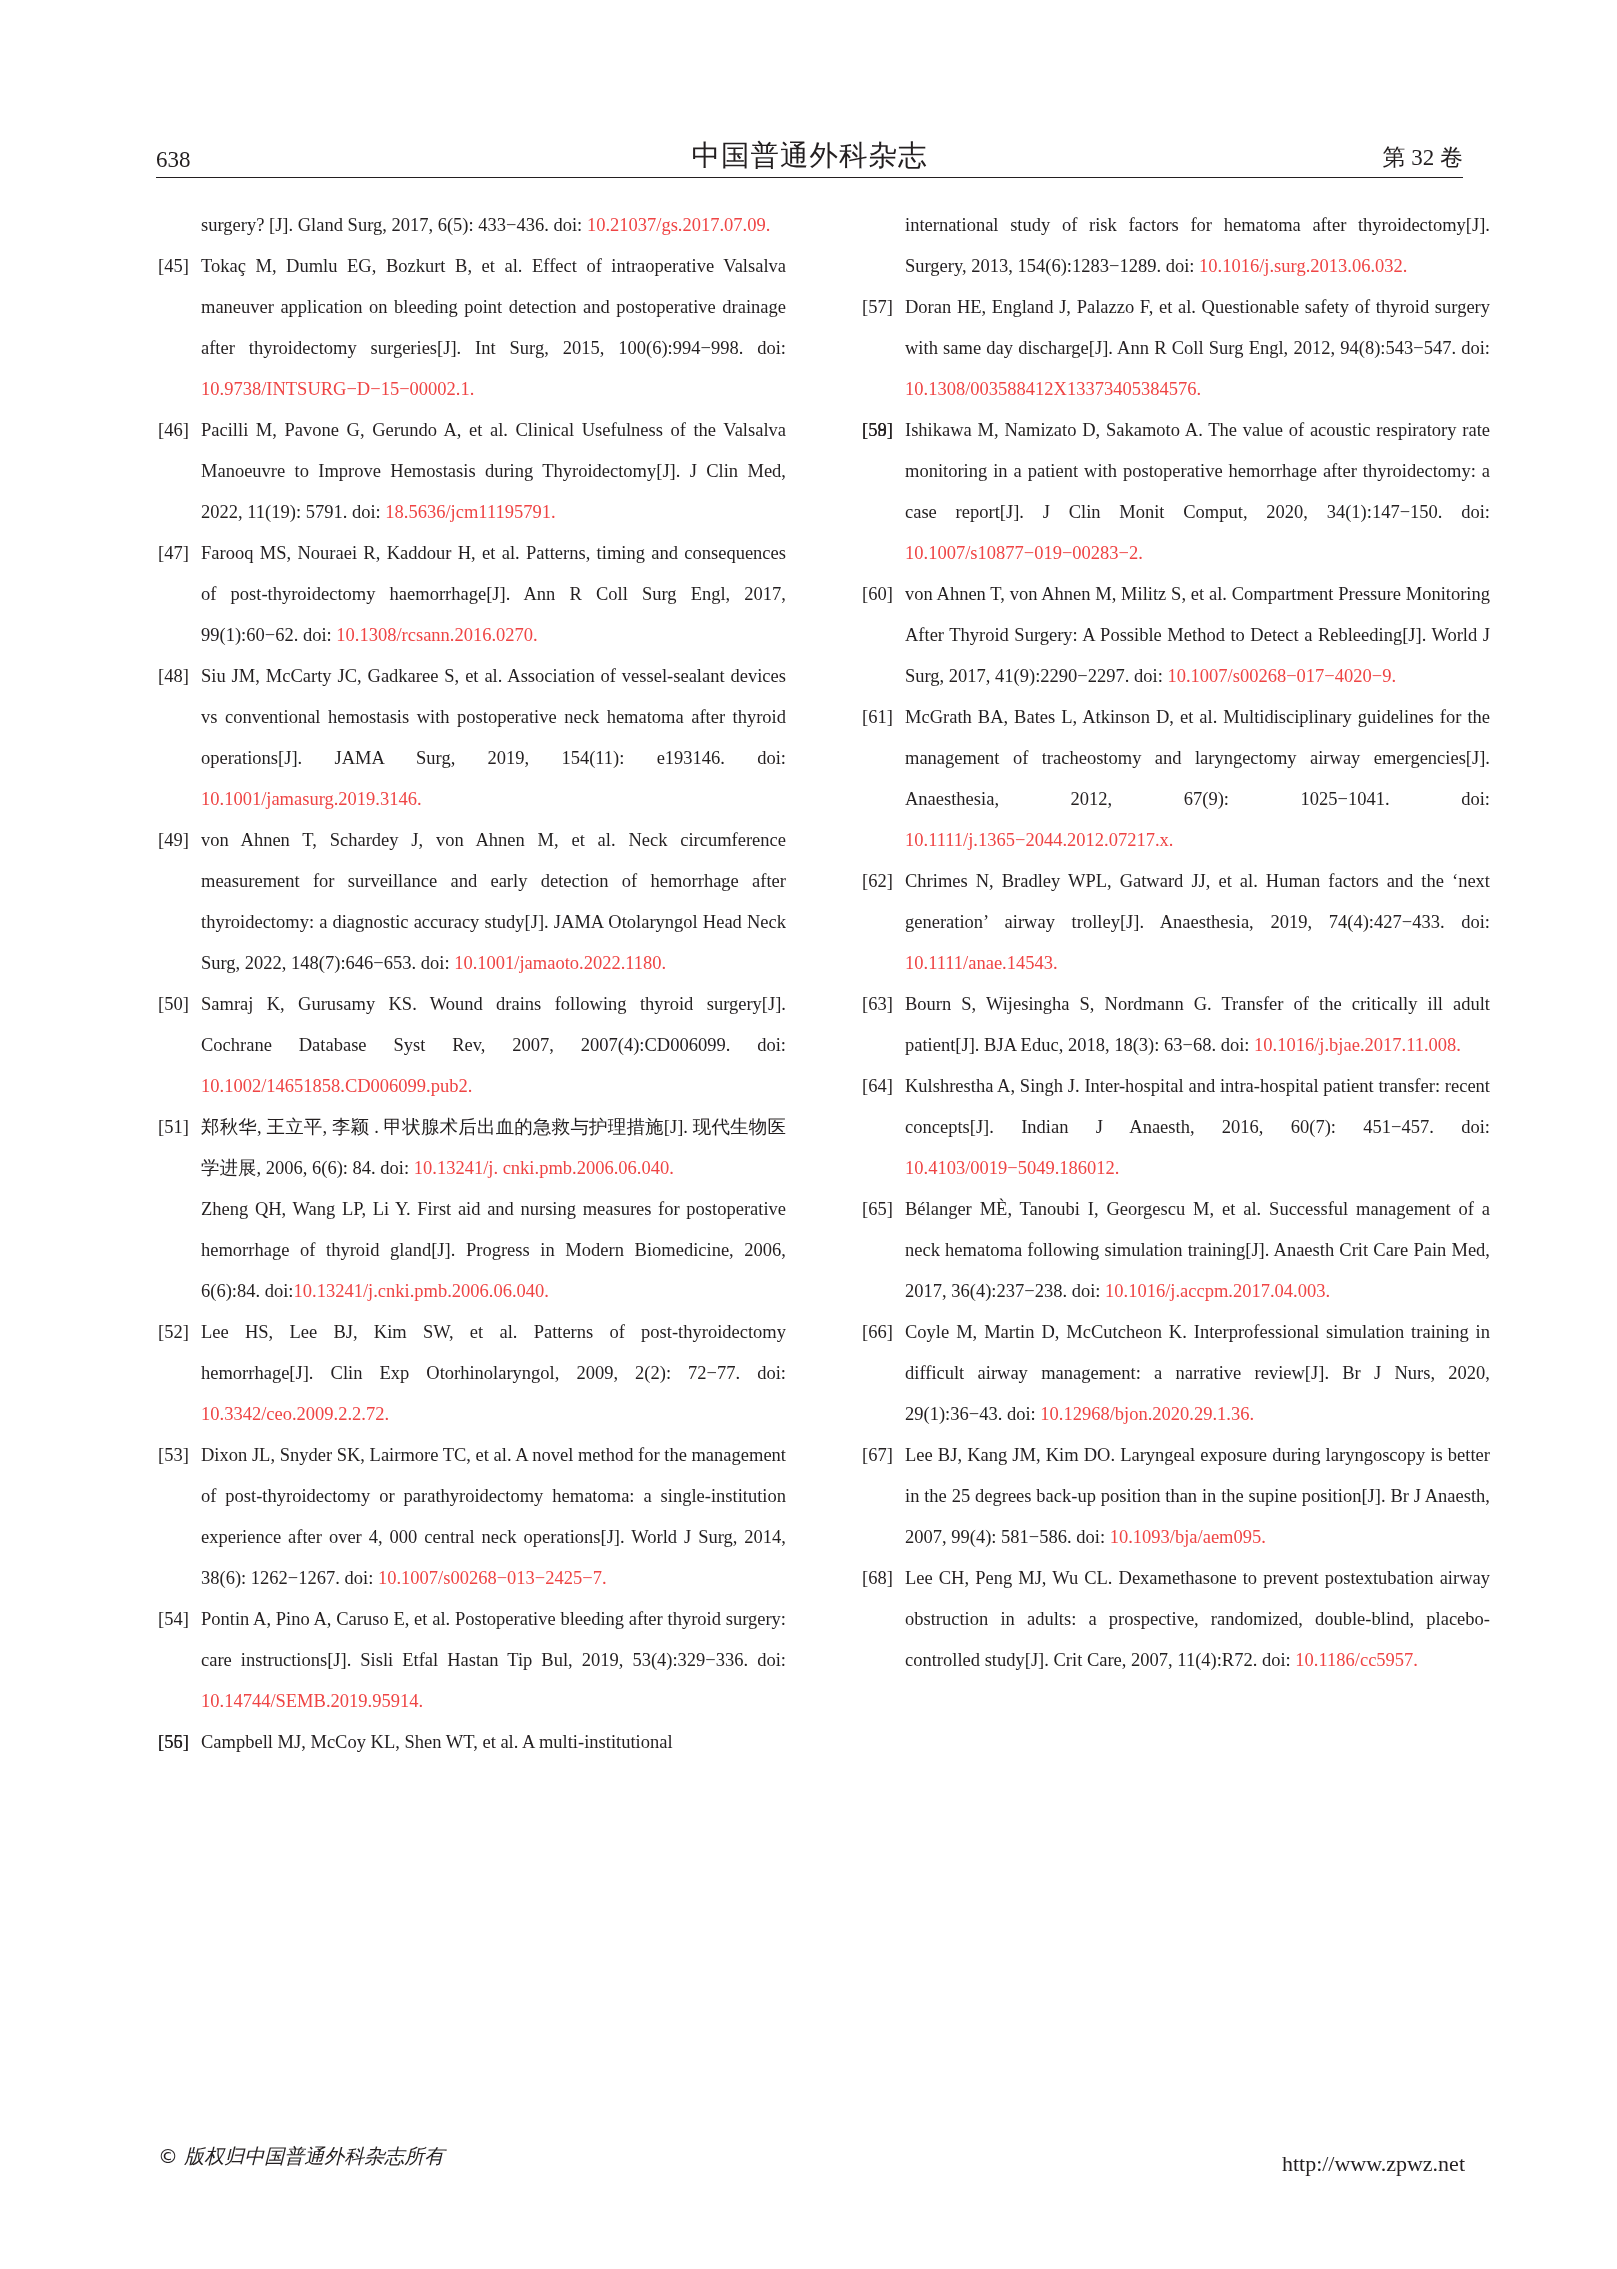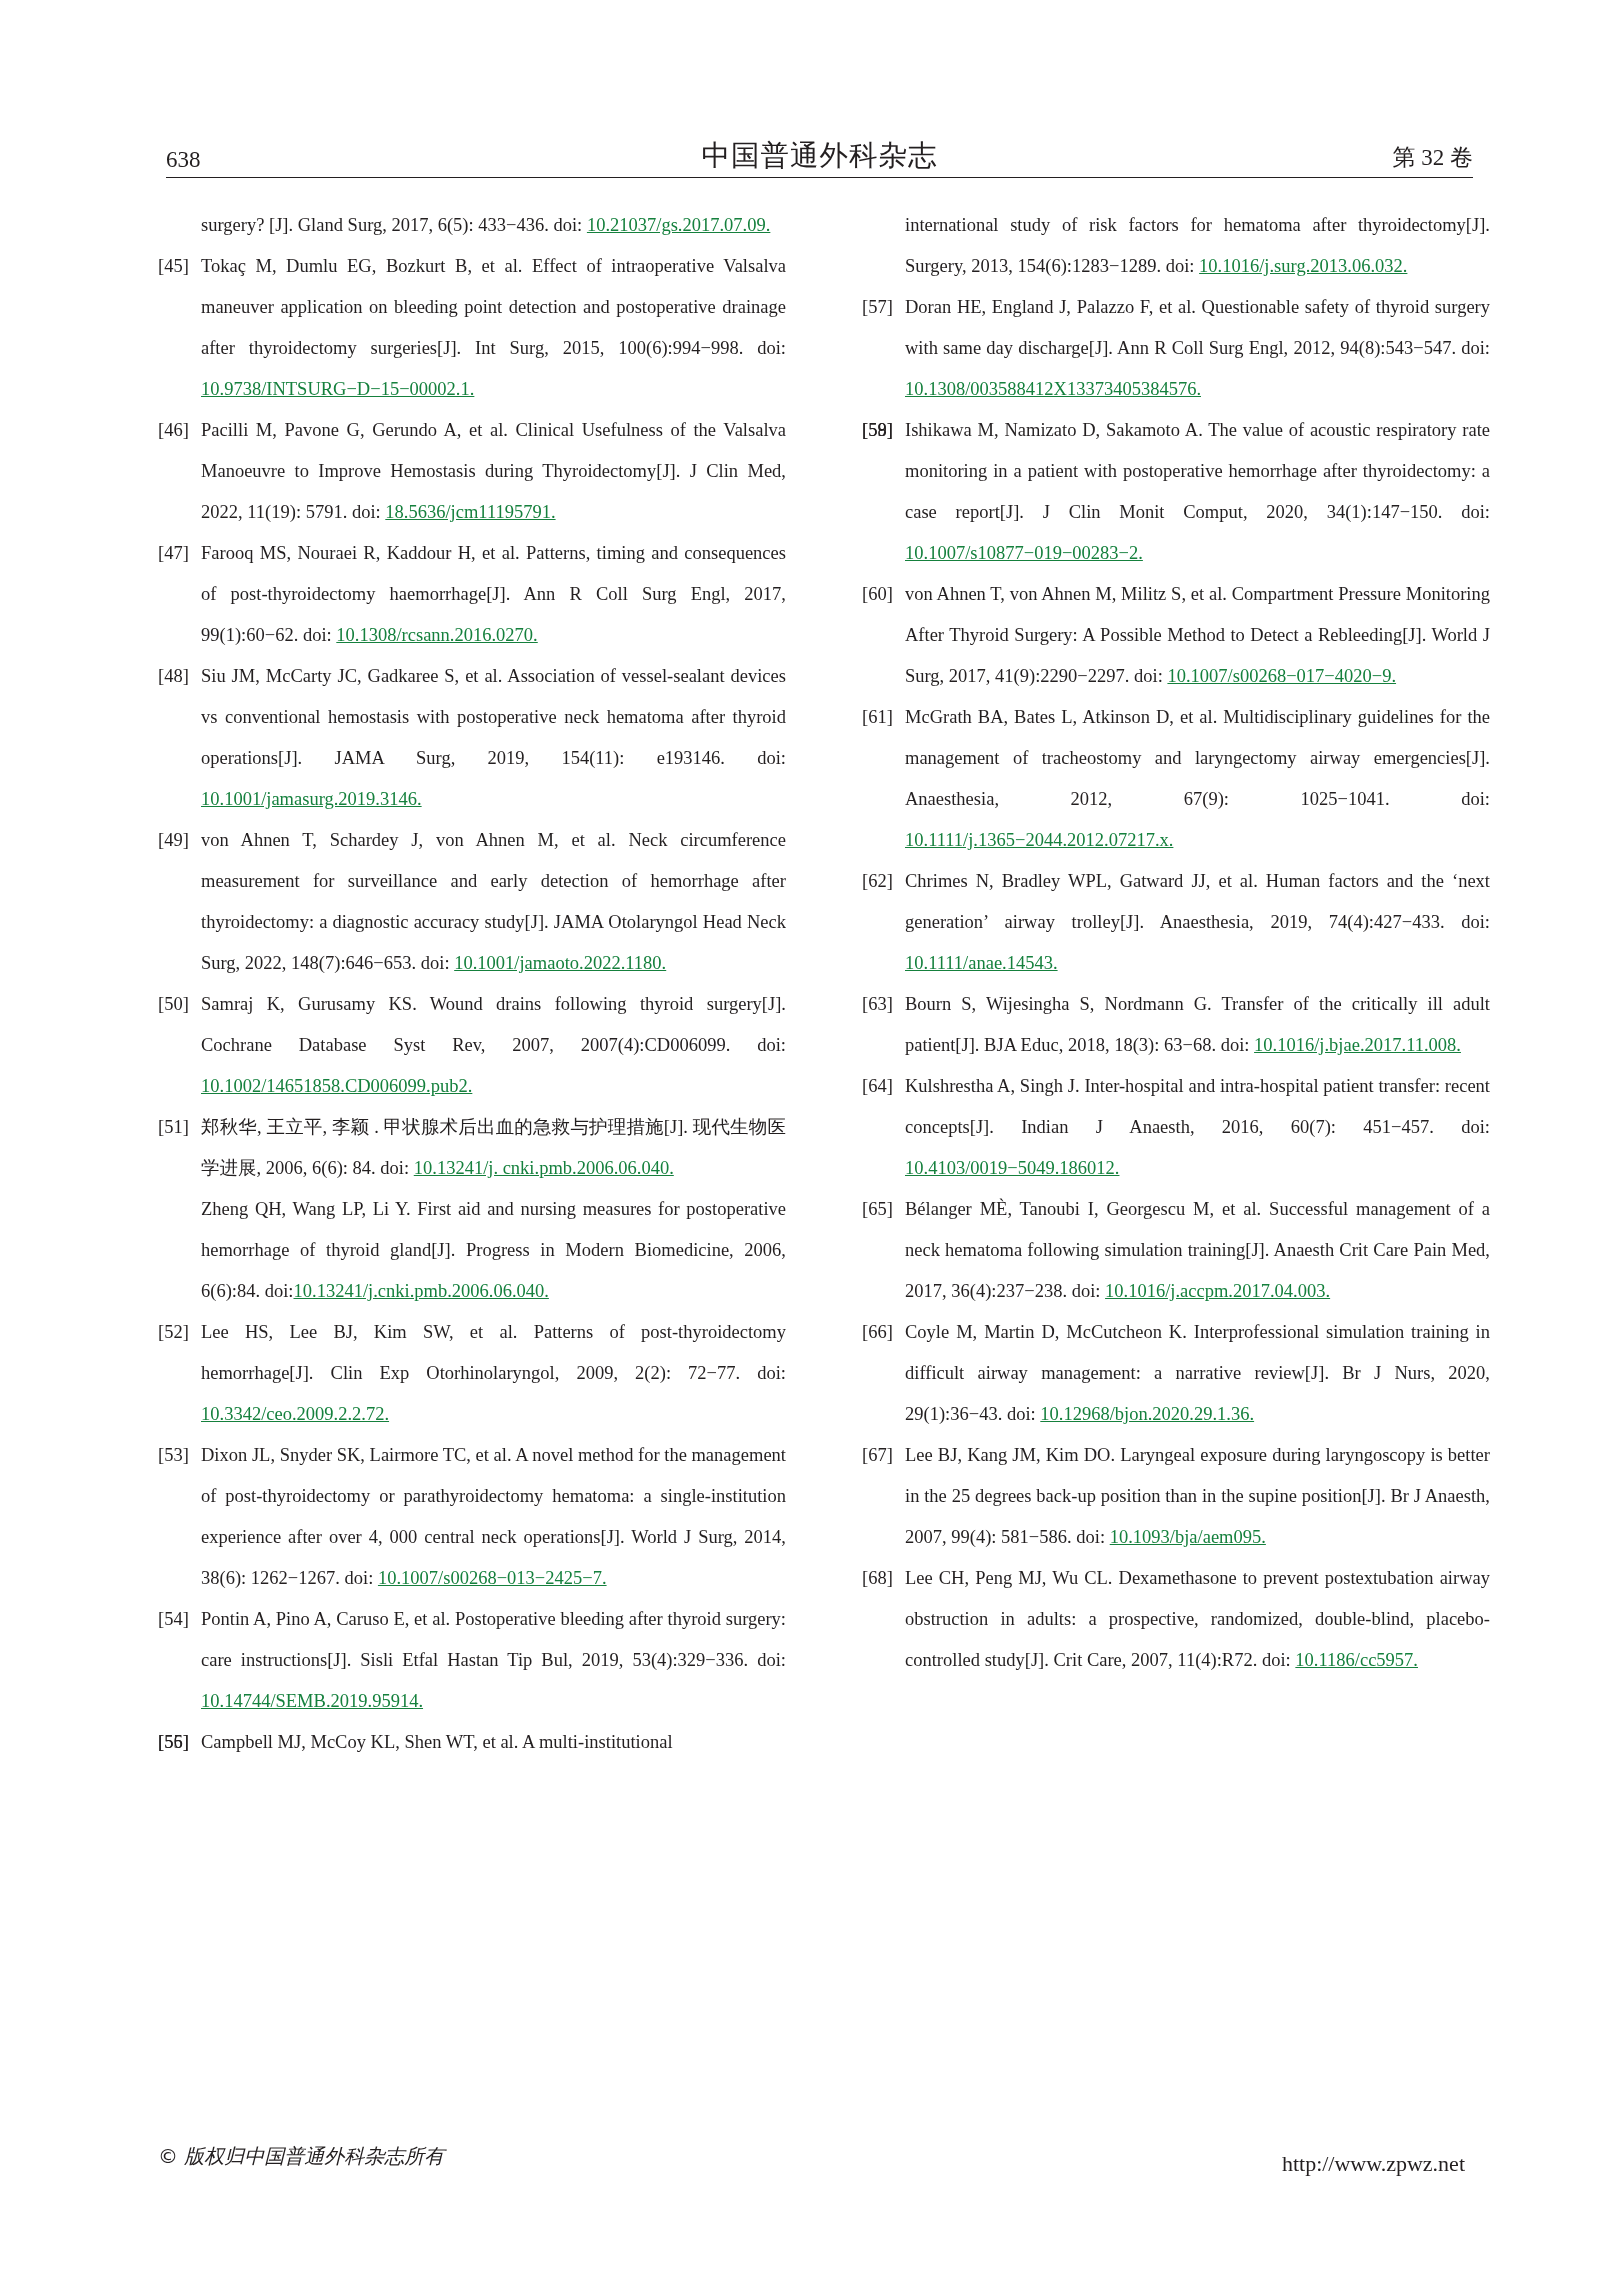--- a/index.html
+++ b/index.html
@@ -1,30 +1,30 @@
 <!DOCTYPE html>
 <html style="font-size:15px"><head>
 <meta charset="utf-8">
 <style>
   html, body { margin: 0; padding: 0; background: #ffffff; }
   body { width: 1618px; height: 2269px; position: relative; overflow: hidden;
          font-family: "Liberation Serif", "DejaVu Serif", serif; color: #231f20; }
-  .header { position: absolute; left: 166px; top: 133px; width: 1307px; height: 44px;
+  .header { position: absolute; left: 156px; top: 133px; width: 1307px; height: 44px;
             border-bottom: 1.9px solid #231f20; }
   .header .page-no { position: absolute; left: 0; bottom: 3.8px; font-size: 23px; }
   .header .journal { position: absolute; left: 0; right: 0; bottom: 1.9px; text-align: center;
                      font-size: 28.5px; font-family: Liberation Mono, monospace; font-weight: 300; letter-spacing: 1px; }
   .header .volume { position: absolute; right: 0; bottom: 3.8px; font-size: 23px; }
   .col { position: absolute; top: 205px; width: 628px; }
   .col.left { left: 158px; }
   .col.right { left: 841px; margin-left: 21px; }
   .ref { position: relative; padding-left: 43px; font-size: 18.5px; line-height: 41px;
          text-align: justify; text-align-last: left; }
   .ref .num { position: absolute; left: 0; top: 0; }
-  .ref .doi { color: #15803d; text-decoration: underline; }
+  .ref .doi { color: #ef4444; }
   .ref .trans { display: block; }
   .footer { position: absolute; left: 158px; top: 2143px; width: 1307px; height: 30px; font-size: 22px; }
   .footer .copyright { position: absolute; left: 0; top: 0; font-style: italic;
                        font-family: "DejaVu Sans", sans-serif; font-size: 20px; }
   .footer .url { position: absolute; right: 0; top: 0; margin-top: 8px; }
 </style>
 </head>
 <body>
 
 <div class="header">

